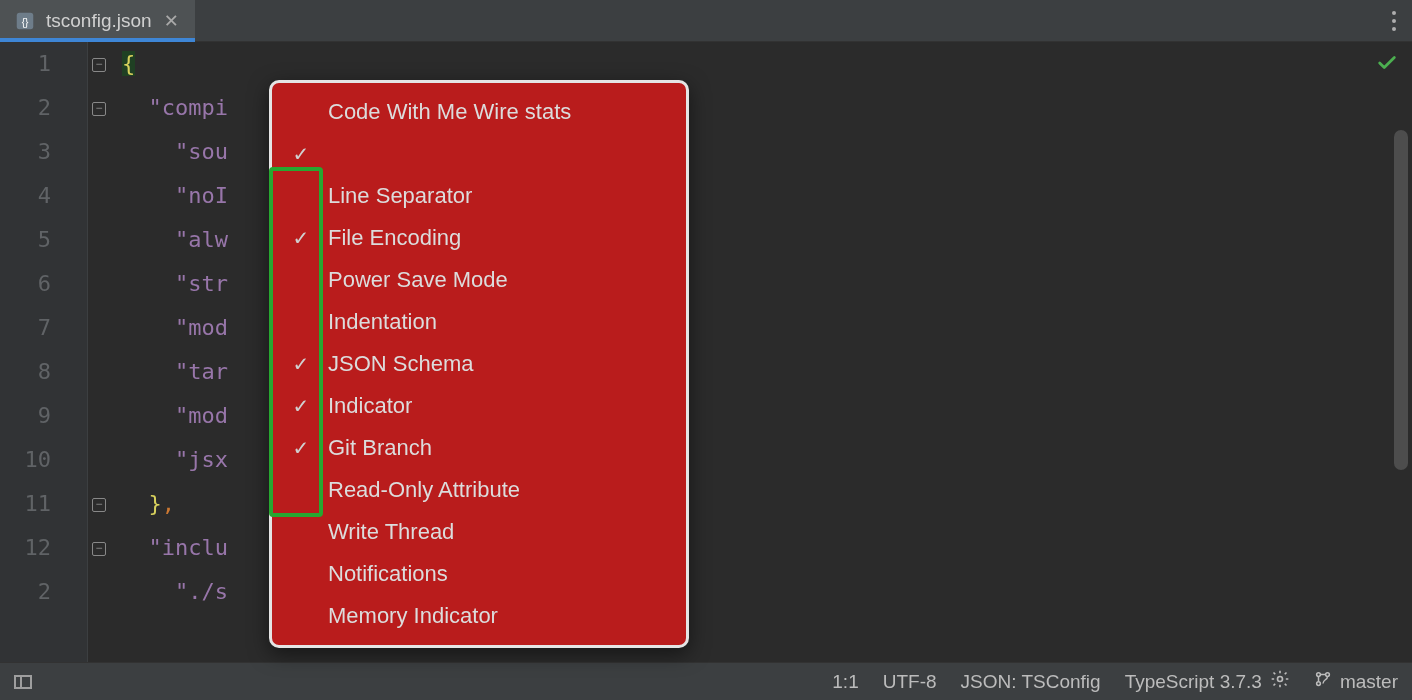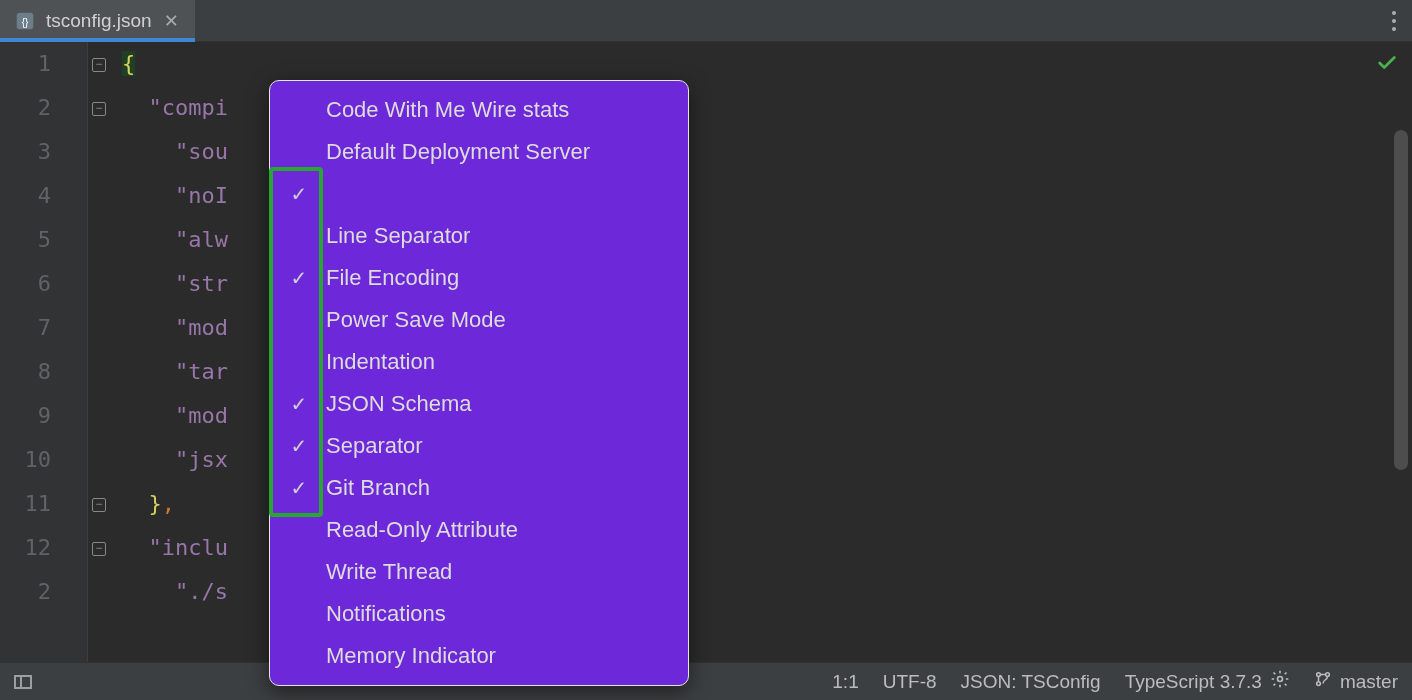--- a/index.html
+++ b/index.html
@@ -132,22 +132,22 @@
     background: #4d4d4d;
     border-radius: 7px;
   }
 
   
   .context-menu {
     position: absolute;
     left: 269px;
     top: 80px;
     width: 420px;
-    background: #6d28d9;
-    border: 1px solid #e5e5e5;
+    background: #b91c1c;
+    border: 3px solid #e5e5e5;
     border-radius: 10px;
     box-shadow: 0 6px 20px rgba(0,0,0,0.5);
     padding: 8px 0;
     z-index: 50;
   }
   .menu-item {
     display: flex;
     align-items: center;
     height: 42px;
     padding: 0 18px;
@@ -271,24 +271,20 @@
   </div>
   <div class="scrollbar"></div>
 </div>
 
 <div class="context-menu" id="ctxmenu">
     <div class="menu-item">
       <span class="check-slot"></span>
       <span>Code With Me Wire stats</span>
     </div>
     <div class="menu-item">
-      <span class="check-slot"></span>
-      <span>Default Deployment Server</span>
-    </div>
-    <div class="menu-item">
       <span class="check-slot">✓</span>
     </div>
     <div class="menu-item">
       <span class="check-slot"></span>
       <span>Line Separator</span>
     </div>
     <div class="menu-item">
       <span class="check-slot">✓</span>
       <span>File Encoding</span>
     </div>
@@ -299,21 +295,21 @@
     <div class="menu-item">
       <span class="check-slot"></span>
       <span>Indentation</span>
     </div>
     <div class="menu-item">
       <span class="check-slot">✓</span>
       <span>JSON Schema</span>
     </div>
     <div class="menu-item">
       <span class="check-slot">✓</span>
-      <span>Separator</span>
+      <span>Indicator</span>
     </div>
     <div class="menu-item">
       <span class="check-slot">✓</span>
       <span>Git Branch</span>
     </div>
     <div class="menu-item">
       <span class="check-slot"></span>
       <span>Read-Only Attribute</span>
     </div>
     <div class="menu-item">

